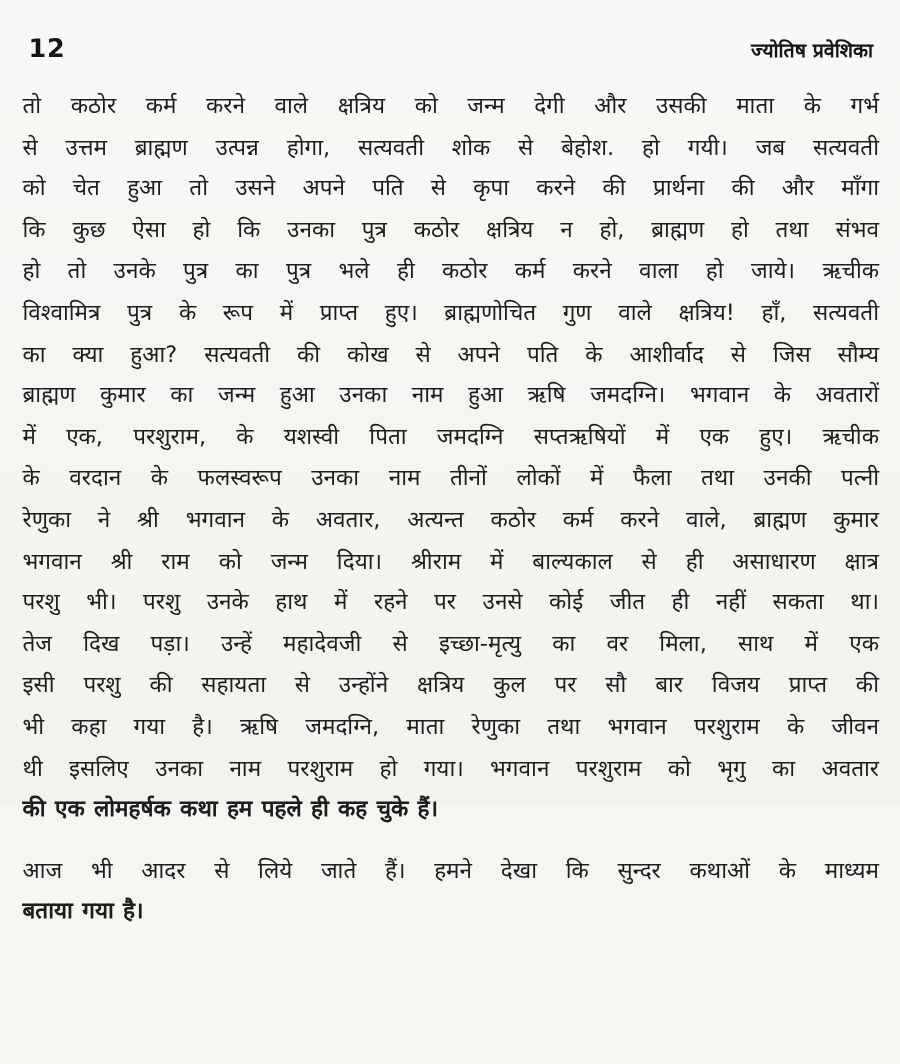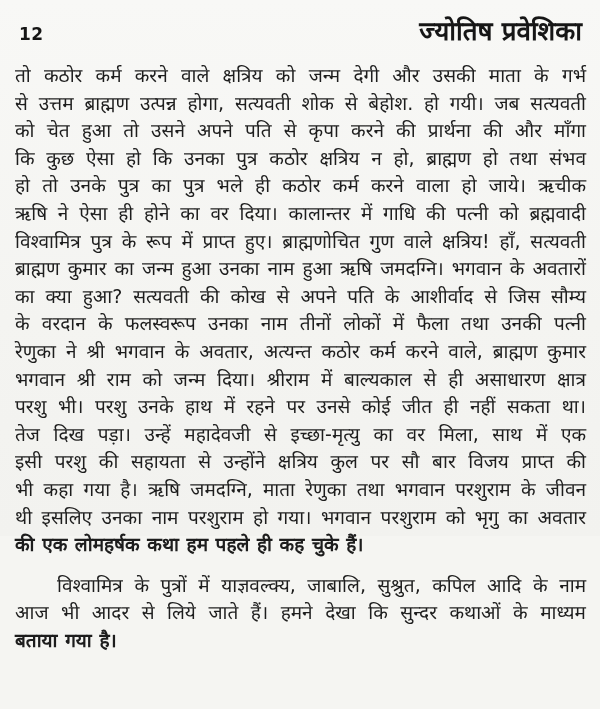--- a/index.html
+++ b/index.html
@@ -13,47 +13,47 @@
   body {
     background: #f5f5f2;
     font-family: "DejaVu Sans", "Liberation Sans", sans-serif;
     color: #1c1c1c;
   }
 
   .page {
     width: 600px;
     height: 536px;
     background: linear-gradient(180deg, #f8f8f6 0%, #f4f4f1 60%, #f2f2ef 100%);
-    padding: 10px 14px 10px 15px;
+    padding: 21px 14px 10px 15px;
     position: relative;
   }
 
   .header {
     display: flex;
     justify-content: space-between;
     align-items: baseline;
     padding: 2px 4px 0 4px;
     margin-bottom: 14px;
   }
 
   .page-number {
     font-size: 17px;
     font-weight: 700;
     letter-spacing: 0.5px;
     color: #151515;
   }
 
   .book-title {
-    font-size: 26px;
+    font-size: 13px;
     font-weight: 600;
     color: #161616;
   }
 
   .body-text {
-    font-size: 19px;
+    font-size: 15px;
     color: #1d1d1d;
   }
 
   .paragraph { margin: 0; }
 
   .paragraph + .paragraph { margin-top: 13px; }
 
   .line {
     height: 27.6px;
     line-height: 27.6px;
@@ -80,33 +80,32 @@
     <span class="page-number">12</span>
     <span class="book-title">ज्योतिष प्रवेशिका</span>
   </div>
   <div class="body-text" id="text-body">
       <div class="paragraph">
         <div class="line">तो कठोर कर्म करने वाले क्षत्रिय को जन्म देगी और उसकी माता के गर्भ</div>
         <div class="line">से उत्तम ब्राह्मण उत्पन्न होगा, सत्यवती शोक से बेहोश. हो गयी। जब सत्यवती</div>
         <div class="line">को चेत हुआ तो उसने अपने पति से कृपा करने की प्रार्थना की और माँगा</div>
         <div class="line">कि कुछ ऐसा हो कि उनका पुत्र कठोर क्षत्रिय न हो, ब्राह्मण हो तथा संभव</div>
         <div class="line">हो तो उनके पुत्र का पुत्र भले ही कठोर कर्म करने वाला हो जाये। ऋचीक</div>
-        <div class="line">ऋषि ने ऐसा ही होने का वर दिया। कालान्तर में गाधि की पत्नी को ब्रह्मवादी</div>
         <div class="line">विश्वामित्र पुत्र के रूप में प्राप्त हुए। ब्राह्मणोचित गुण वाले क्षत्रिय! हाँ, सत्यवती</div>
+        <div class="line">का क्या हुआ? सत्यवती की कोख से अपने पति के आशीर्वाद से जिस सौम्य</div>
         <div class="line">ब्राह्मण कुमार का जन्म हुआ उनका नाम हुआ ऋषि जमदग्नि। भगवान के अवतारों</div>
-        <div class="line">का क्या हुआ? सत्यवती की कोख से अपने पति के आशीर्वाद से जिस सौम्य</div>
+        <div class="line">में एक, परशुराम, के यशस्वी पिता जमदग्नि सप्तऋषियों में एक हुए। ऋचीक</div>
         <div class="line">के वरदान के फलस्वरूप उनका नाम तीनों लोकों में फैला तथा उनकी पत्नी</div>
         <div class="line">रेणुका ने श्री भगवान के अवतार, अत्यन्त कठोर कर्म करने वाले, ब्राह्मण कुमार</div>
         <div class="line">भगवान श्री राम को जन्म दिया। श्रीराम में बाल्यकाल से ही असाधारण क्षात्र</div>
         <div class="line">परशु भी। परशु उनके हाथ में रहने पर उनसे कोई जीत ही नहीं सकता था।</div>
         <div class="line">तेज दिख पड़ा। उन्हें महादेवजी से इच्छा-मृत्यु का वर मिला, साथ में एक</div>
         <div class="line">इसी परशु की सहायता से उन्होंने क्षत्रिय कुल पर सौ बार विजय प्राप्त की</div>
         <div class="line">भी कहा गया है। ऋषि जमदग्नि, माता रेणुका तथा भगवान परशुराम के जीवन</div>
         <div class="line">थी इसलिए उनका नाम परशुराम हो गया। भगवान परशुराम को भृगु का अवतार</div>
         <div class="line last-line">की एक लोमहर्षक कथा हम पहले ही कह चुके हैं।</div>
       </div>
       <div class="paragraph">
-        <div class="line indented">विश्वामित्र के पुत्रों में याज्ञवल्क्य, जाबालि, सुश्रुत, कपिल आदि के नाम</div>
         <div class="line">आज भी आदर से लिये जाते हैं। हमने देखा कि सुन्दर कथाओं के माध्यम</div>
         <div class="line last-line">बताया गया है।</div>
       </div>
     </div>
 </div>
 
 </body></html>

